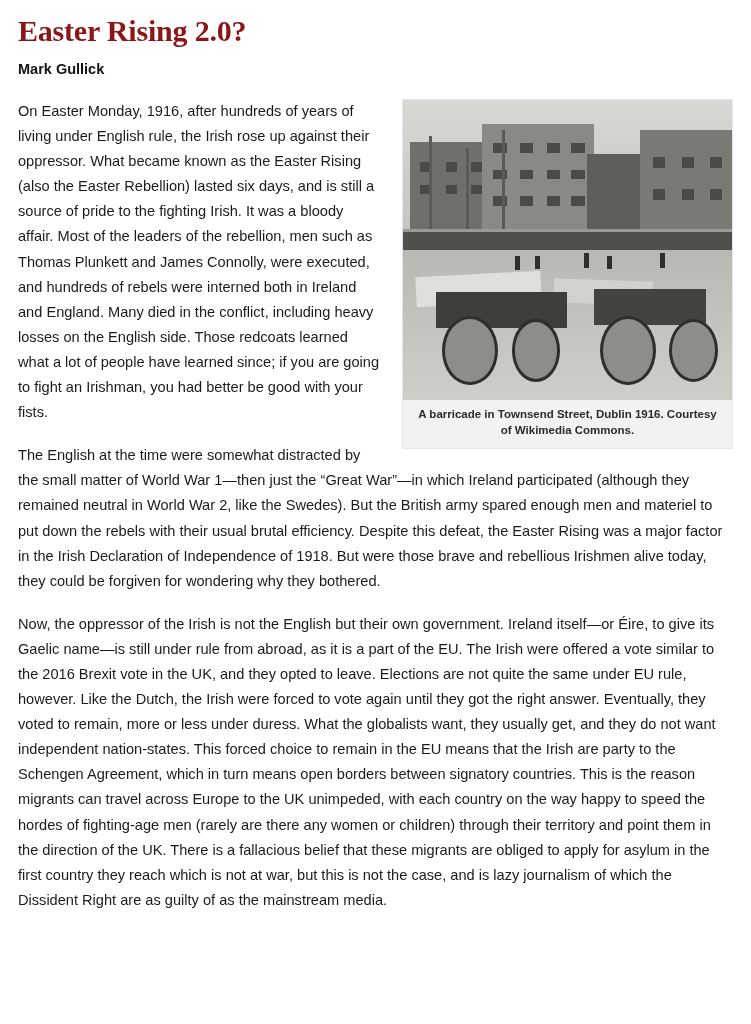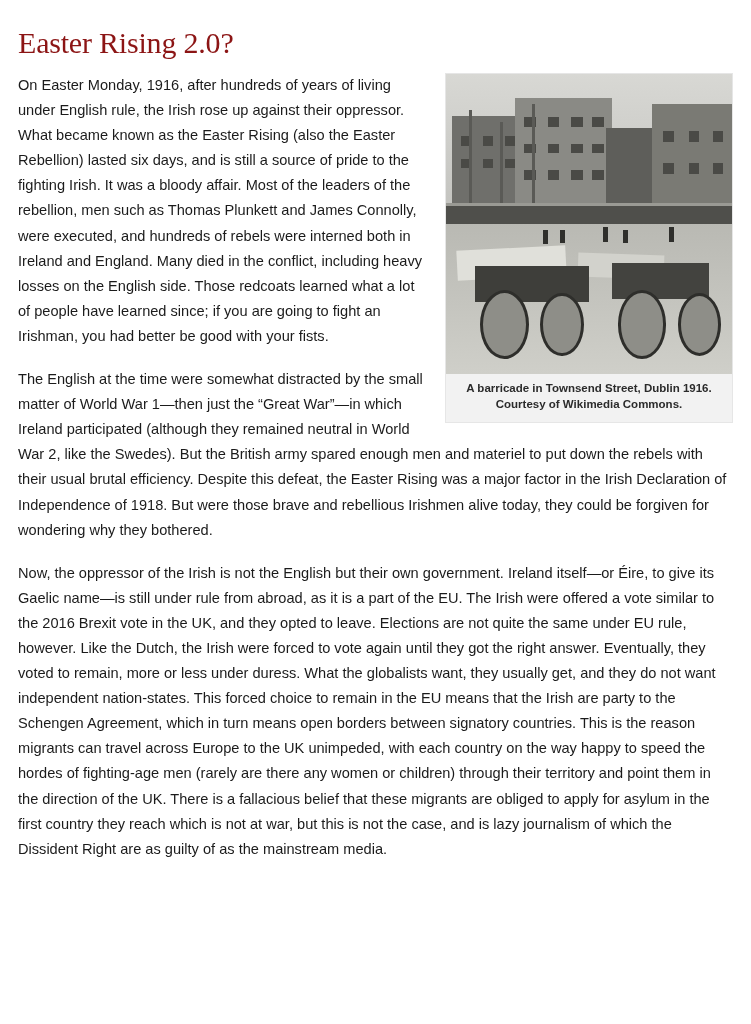--- a/index.html
+++ b/index.html
@@ -16,40 +16,40 @@
   }
   .page {
     width: 751px;
     box-sizing: border-box;
     padding: 8px 18px 10px 18px;
     position: relative;
   }
   .article-title {
     font-family: "Liberation Serif", serif;
     font-size: 30px;
-    font-weight: normal;
+    font-weight: bold;
     color: #8c1515;
-    margin: 18px 0 14px 0;
+    margin: 6px 0 14px 0;
     letter-spacing: -0.2px;
     line-height: 1.1;
   }
   .byline {
     font-size: 14.5px;
     font-weight: bold;
     color: #141414;
     margin: 0 0 22px 0;
   }
   .wordcount {
     font-size: 14.5px;
     color: #1c1c1c;
     margin: 0 0 18px 0;
   }
   .figure {
     float: right;
-    width: 288px;
+    width: 331px;
     margin: 0 0 10px 22px;
     background: #f2f2f2;
     border: 1px solid #e6e6e6;
     box-sizing: border-box;
   }
   .figure-image {
     width: 100%;
     height: 300px;
     display: block;
     position: relative;
@@ -98,20 +98,21 @@
   .fig-person { background:#2f2f2c; width:5px; }
   .pole { background:#5a5a56; width:3px; }
 </style>
 </head>
 <body>
 
 <div class="page">
 
   <h1 class="article-title">Easter Rising 2.0?</h1>
 
+  <div class="byline">Mark Gullick</div>
 
 
   <div class="clearfix">
 
     <figure class="figure">
       <div class="figure-image">
         <div class="ph sky"></div>
         <div class="ph skyline-a">
           <div class="win" style="left:12%;top:20%;width:14%;height:9%"></div>
           <div class="win" style="left:42%;top:20%;width:14%;height:9%"></div>

